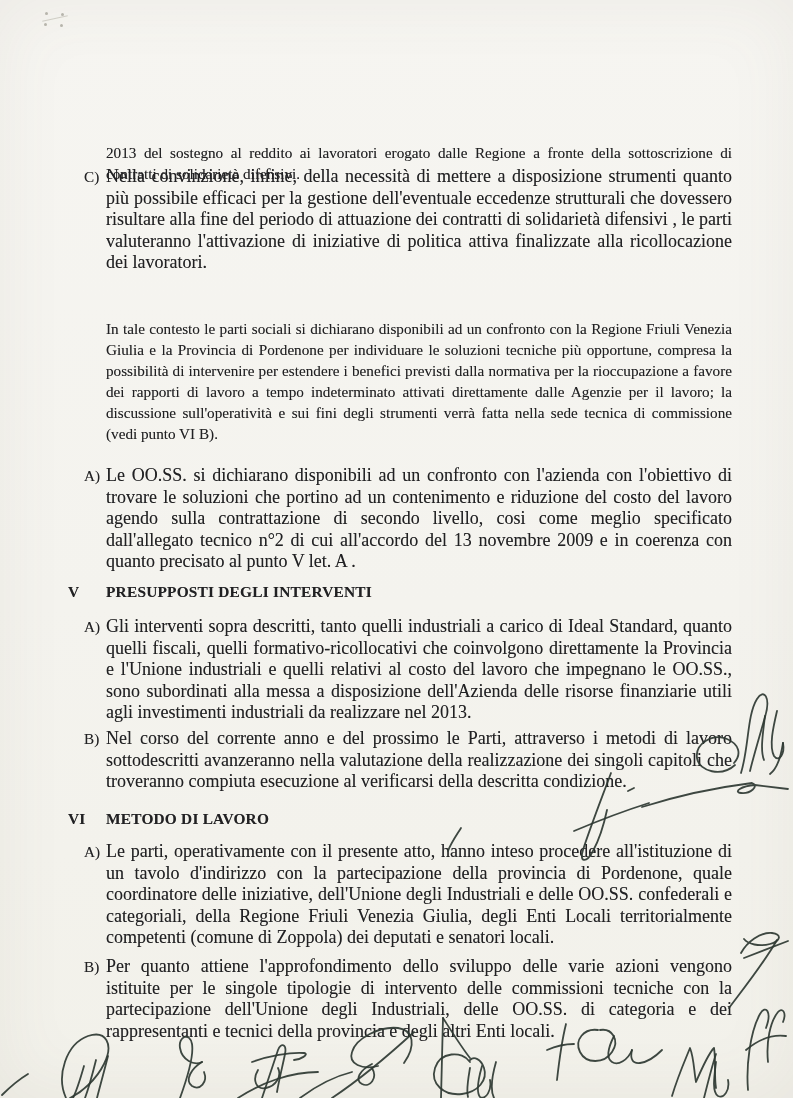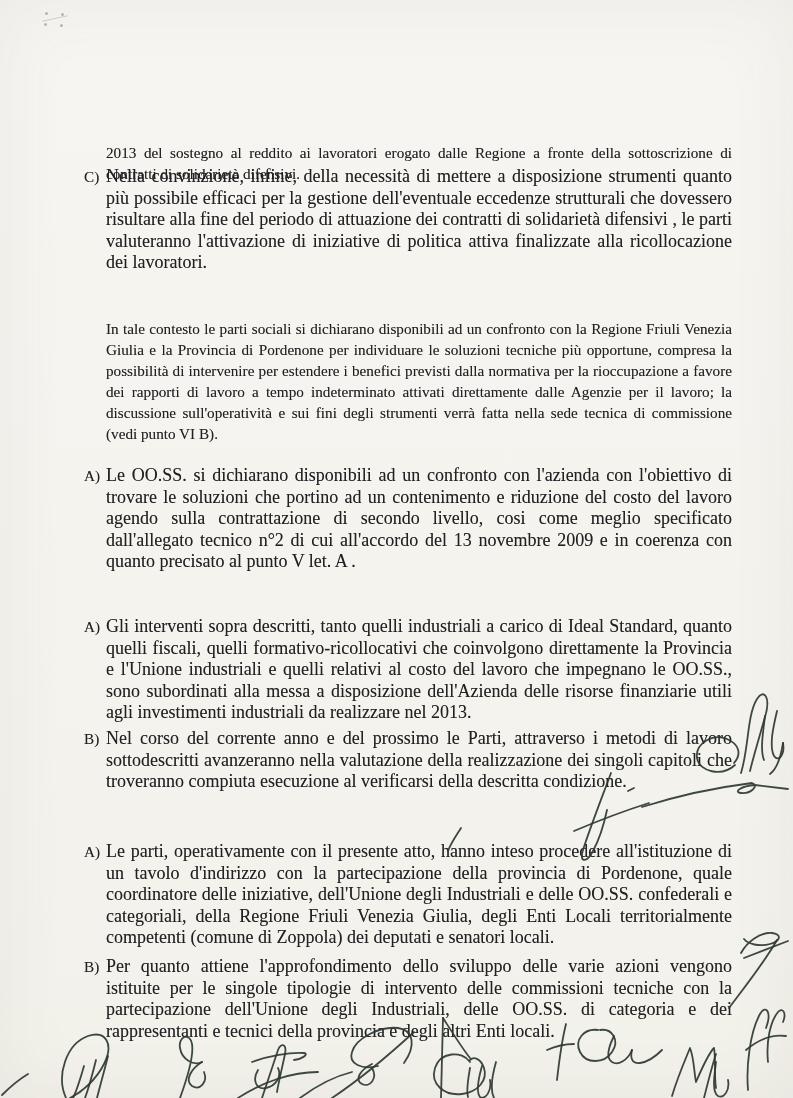--- a/index.html
+++ b/index.html
@@ -41,31 +41,37 @@
   </div>
 
   <div class="block" style="top:276px;left:106px;width:626px">In tale contesto le parti sociali si dichiarano disponibili ad un confronto con la Regione Friuli Venezia Giulia e la Provincia di Pordenone per individuare le soluzioni tecniche più opportune, compresa la possibilità di intervenire per estendere i benefici previsti dalla normativa per la rioccupazione a favore dei rapporti di lavoro a tempo indeterminato attivati direttamente dalle Agenzie per il lavoro; la discussione sull'operatività e sui fini degli strumenti verrà fatta nella sede tecnica di commissione (vedi punto VI B).</div>
 
 
   <div class="item" style="top:465px;left:84px;width:648px">
     <div class="label">A)</div>
     <div class="text">Le OO.SS. si dichiarano disponibili ad un confronto con l'azienda con l'obiettivo di trovare le soluzioni che portino ad un contenimento e riduzione del costo del lavoro agendo sulla contrattazione di secondo livello, cosi come meglio specificato dall'allegato tecnico n°2 di cui all'accordo del 13 novembre 2009 e in coerenza con quanto precisato al punto V let. A .</div>
   </div>
 
+  <div class="heading" style="top:581px">
+    <span class="num">V</span><span>PRESUPPOSTI DEGLI INTERVENTI</span>
+  </div>
 
   <div class="item" style="top:616px;left:84px;width:648px">
     <div class="label">A)</div>
     <div class="text">Gli interventi sopra descritti, tanto quelli industriali a carico di Ideal Standard, quanto quelli fiscali, quelli formativo-ricollocativi che coinvolgono direttamente la Provincia e l'Unione industriali e quelli relativi al costo del lavoro che impegnano le OO.SS., sono subordinati alla messa a disposizione dell'Azienda delle risorse finanziarie utili agli investimenti industriali da realizzare nel 2013.</div>
   </div>
 
   <div class="item" style="top:728px;left:84px;width:648px">
     <div class="label">B)</div>
     <div class="text">Nel corso del corrente anno e del prossimo le Parti, attraverso i metodi di lavoro sottodescritti avanzeranno nella valutazione della realizzazione dei singoli capitoli che troveranno compiuta esecuzione al verificarsi della descritta condizione.</div>
   </div>
 
+  <div class="heading" style="top:808px">
+    <span class="num">VI</span><span>METODO DI LAVORO</span>
+  </div>
 
   <div class="item" style="top:841px;left:84px;width:648px">
     <div class="label">A)</div>
     <div class="text">Le parti, operativamente con il presente atto, hanno inteso procedere all'istituzione di un tavolo d'indirizzo con la partecipazione della provincia di Pordenone, quale coordinatore delle iniziative, dell'Unione degli Industriali e delle OO.SS. confederali e categoriali, della Regione Friuli Venezia Giulia, degli Enti Locali territorialmente competenti (comune di Zoppola) dei deputati e senatori locali.</div>
   </div>
 
   <div class="item" style="top:956px;left:84px;width:648px">
     <div class="label">B)</div>
     <div class="text">Per quanto attiene l'approfondimento dello sviluppo delle varie azioni vengono istituite per le singole tipologie di intervento delle commissioni tecniche con la partecipazione dell'Unione degli Industriali, delle OO.SS. di categoria e dei rappresentanti e tecnici della provincia e degli altri Enti locali.</div>
   </div>

